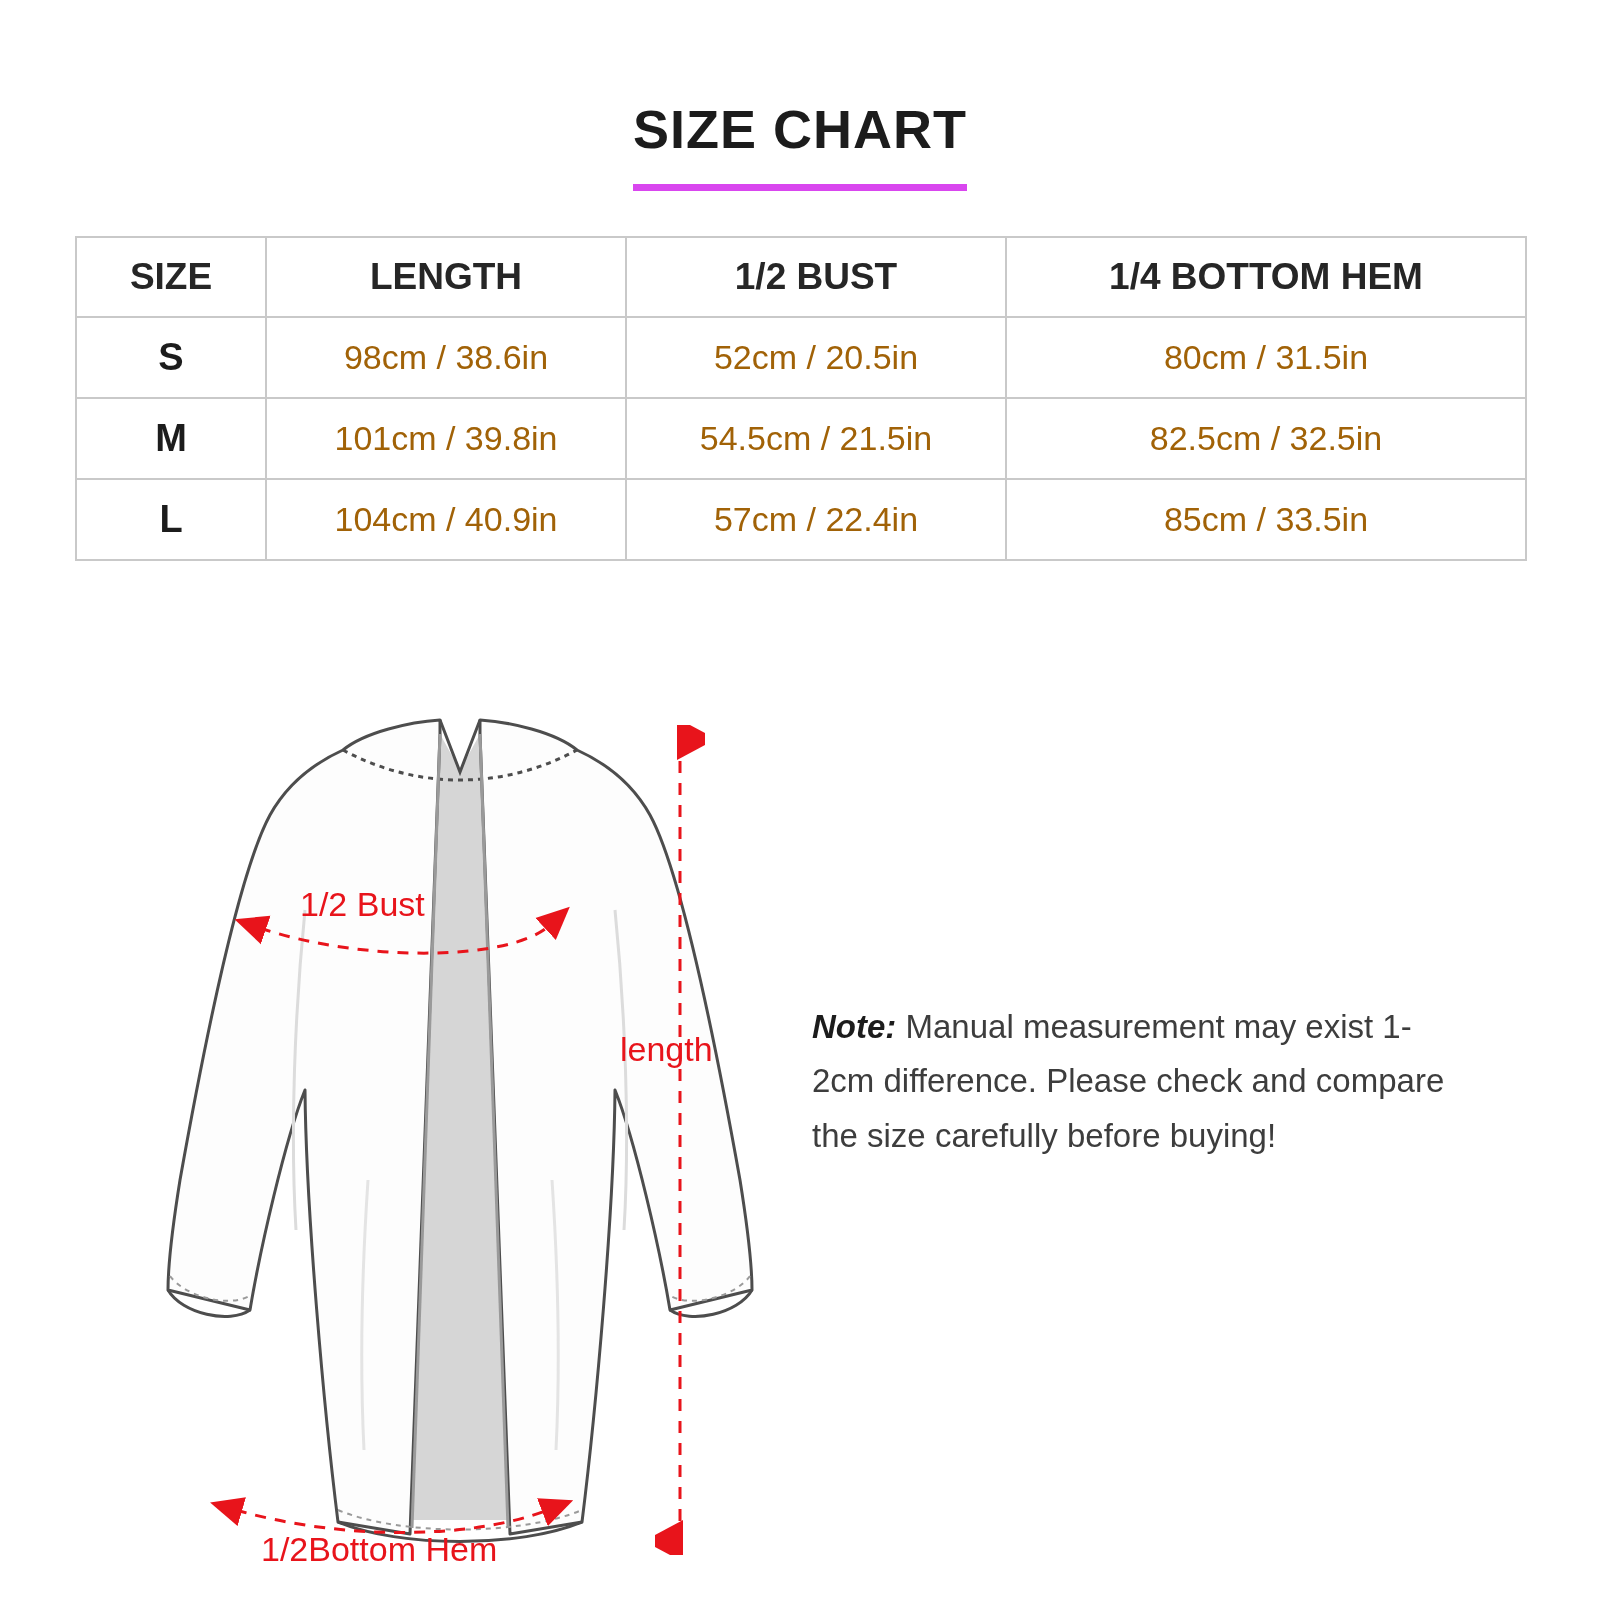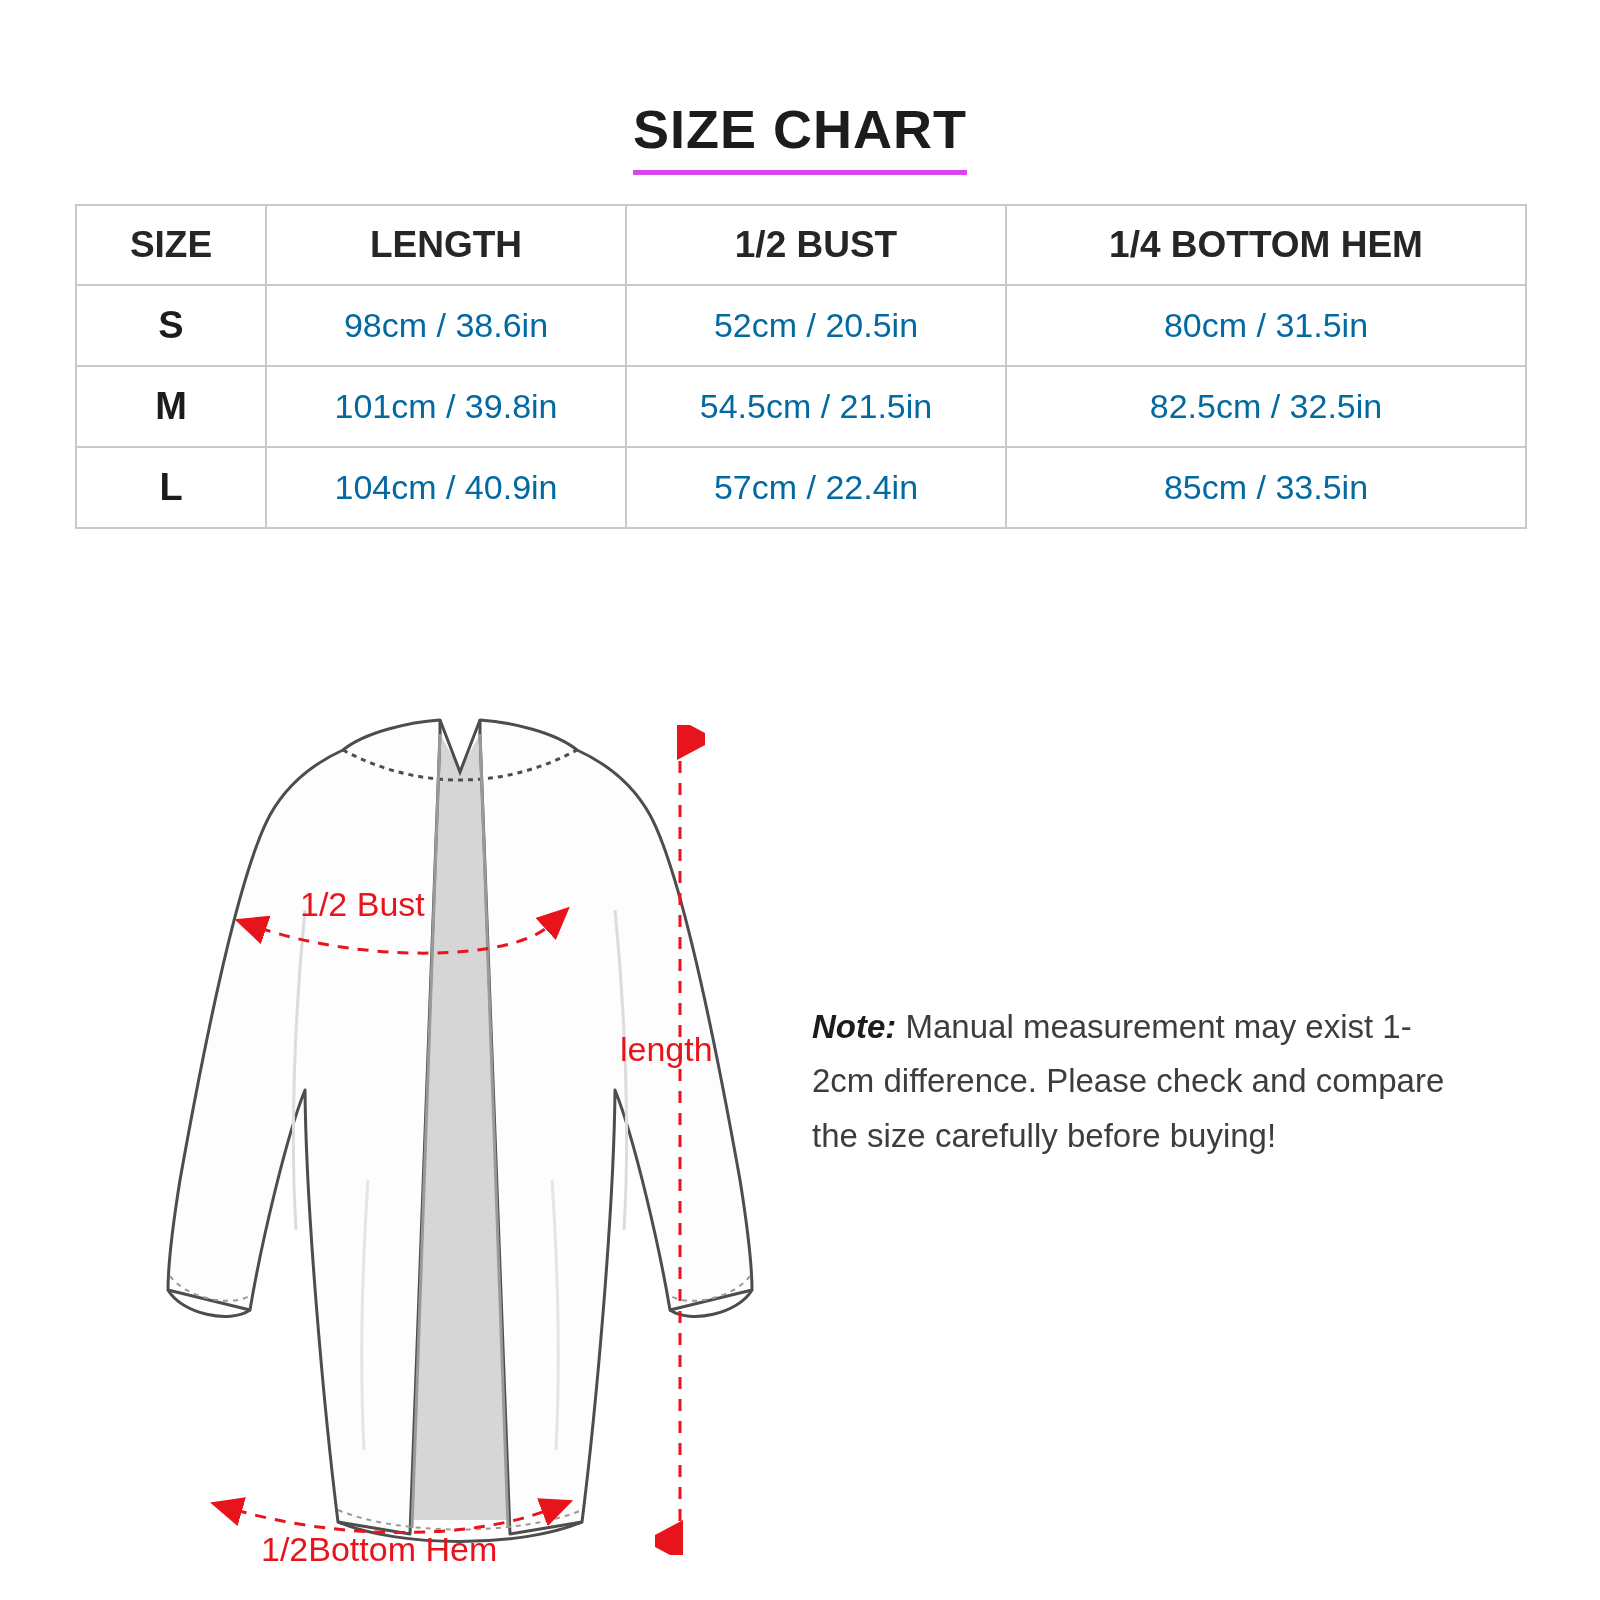--- a/index.html
+++ b/index.html
@@ -22,29 +22,29 @@
     left: 0;
     width: 1600px;
     text-align: center;
     font-size: 54px;
     font-weight: bold;
     color: #1c1c1c;
     letter-spacing: 1px;
   }
   .title span {
     display: inline-block;
-    padding-bottom: 10px;
-    border-bottom: 5px solid #d946ef;
+    padding-bottom: 24px;
+    border-bottom: 7px solid #d946ef;
   }
 
   
   .table-wrap {
     position: absolute;
     left: 75px;
-    top: 204px;
+    top: 236px;
     width: 1450px;
   }
   table.size-table {
     border-collapse: collapse;
     width: 100%;
     table-layout: fixed;
   }
   table.size-table th,
   table.size-table td {
     border: 2px solid #c9c9c9;
@@ -53,21 +53,21 @@
   }
   table.size-table th {
     height: 76px;
     font-size: 37px;
     font-weight: bold;
     color: #262626;
   }
   table.size-table td {
     height: 77px;
     font-size: 34px;
-    color: #0369a1;
+    color: #a16207;
   }
   table.size-table td.size-cell {
     font-size: 38px;
     font-weight: bold;
     color: #1c1c1c;
   }
   col.c-size    { width: 190px; }
   col.c-length  { width: 360px; }
   col.c-bust    { width: 380px; }
   col.c-hem     { width: 520px; }

